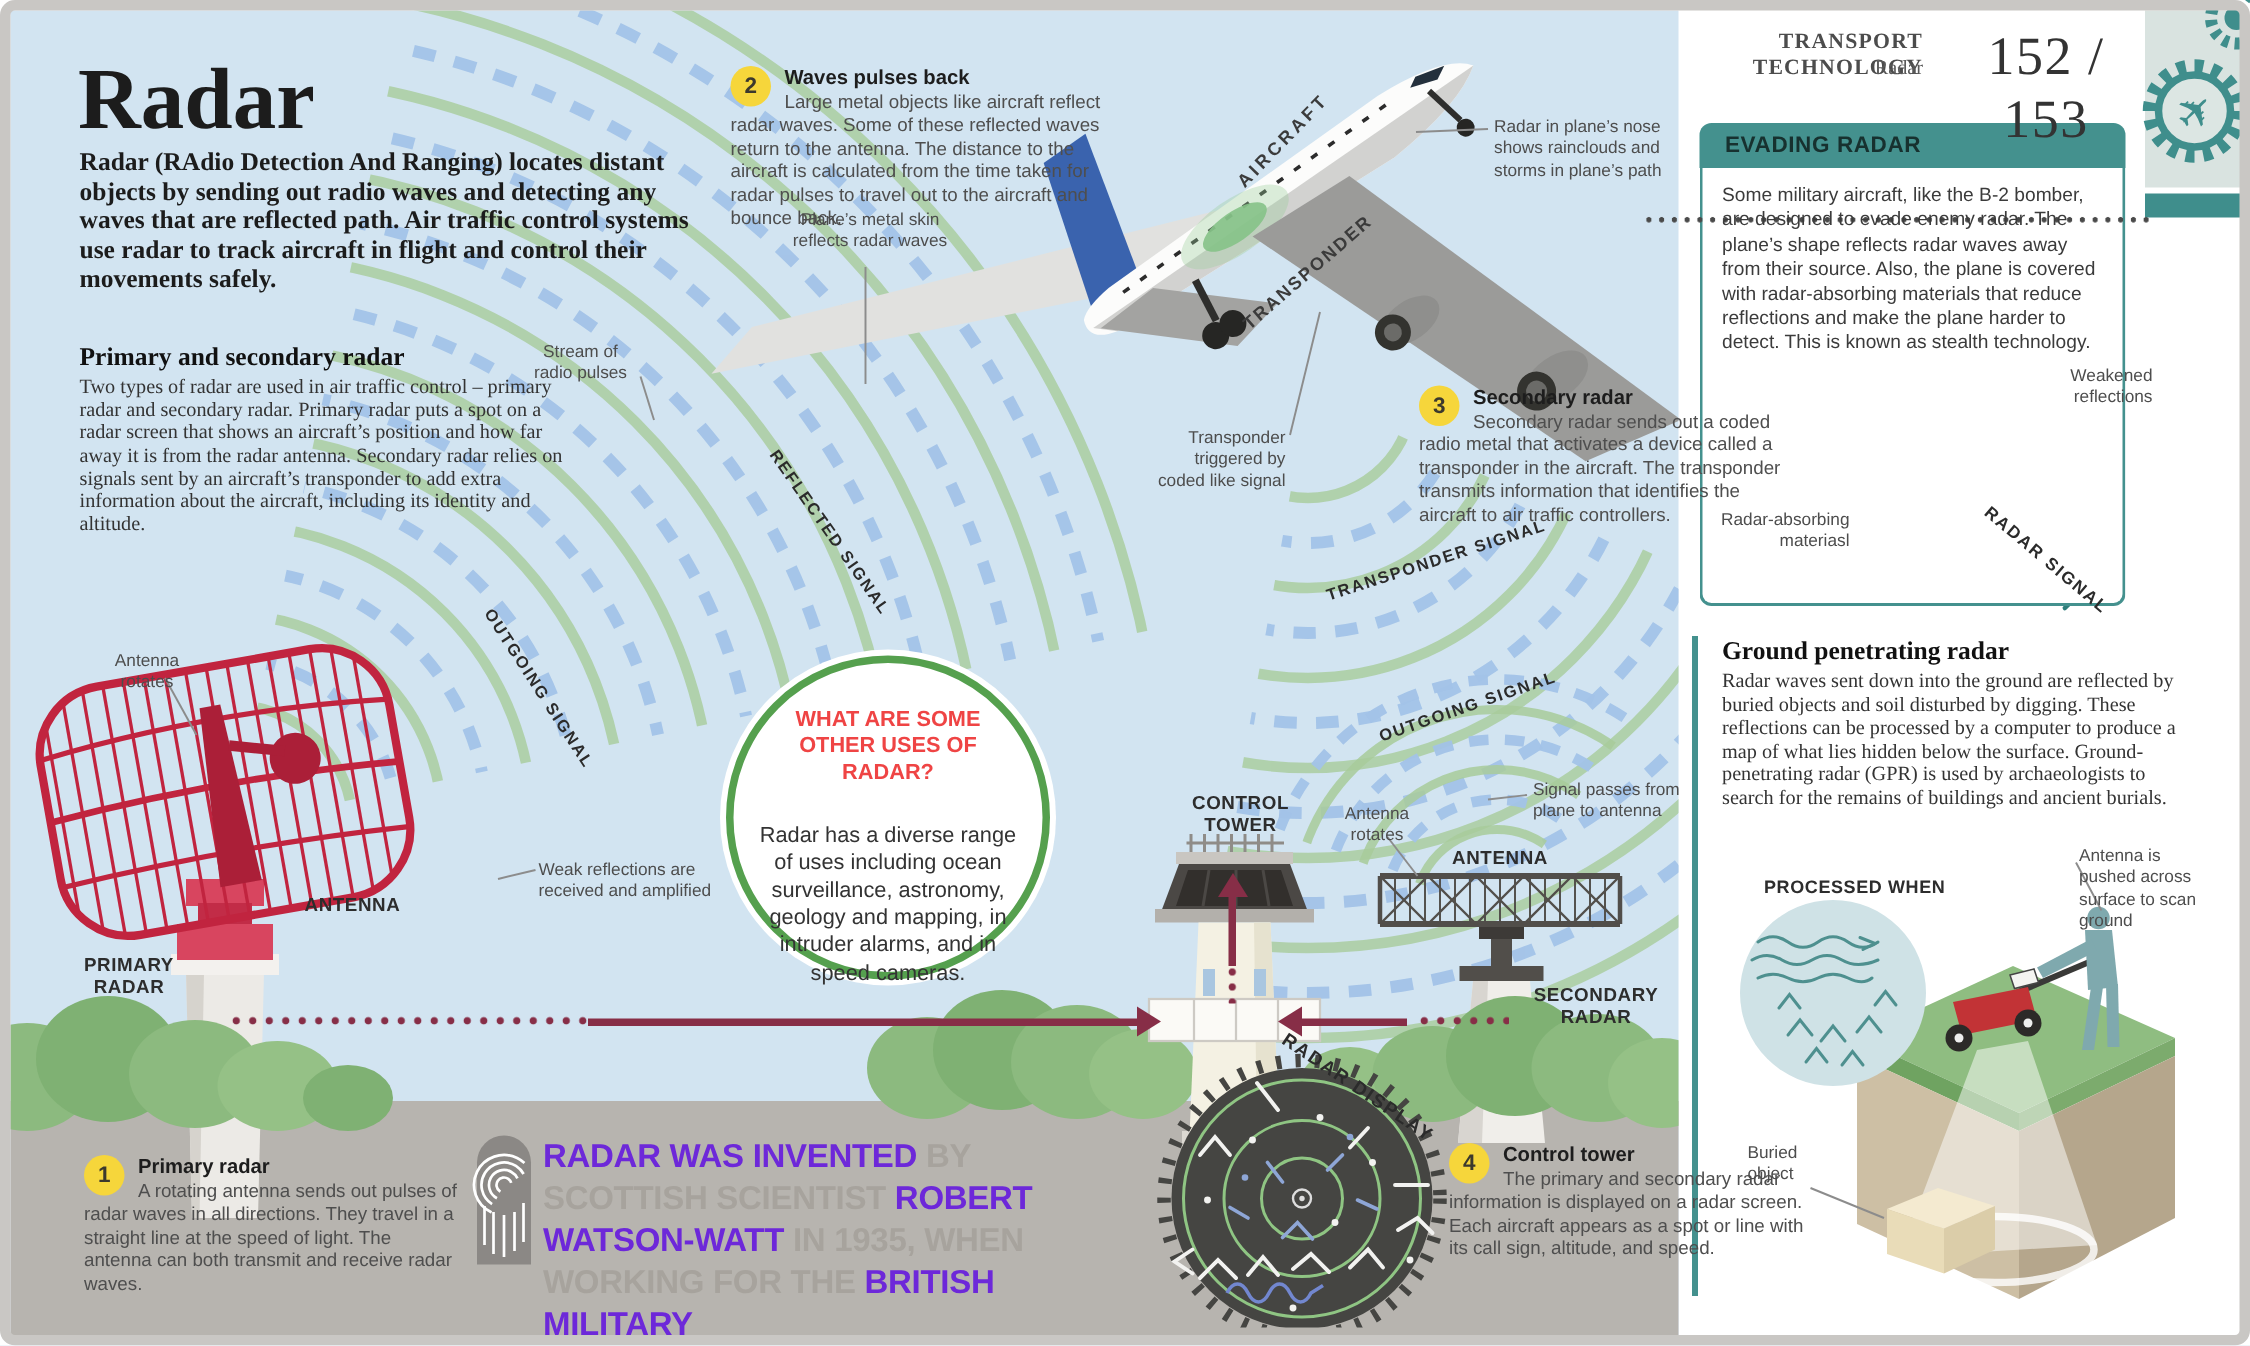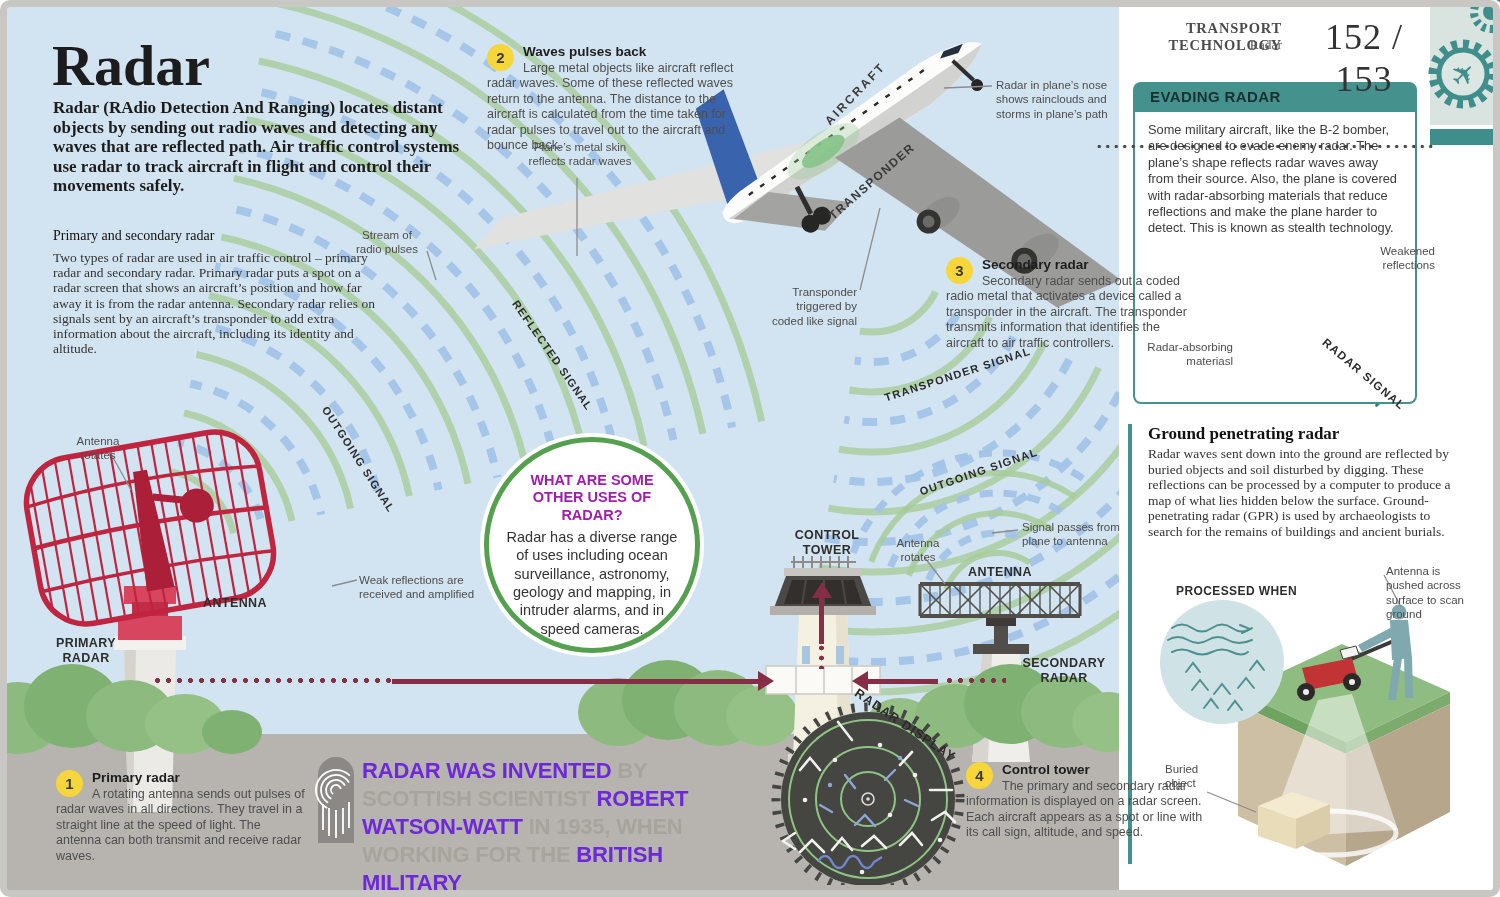--- a/index.html
+++ b/index.html
@@ -12,21 +12,21 @@
   .serif{font-family:"Liberation Serif",serif}
   .abs{position:absolute}
   .z3{z-index:3}
   .lbl{position:absolute;font:11.5px/1.24 "Liberation Sans",sans-serif;color:#4d4d4d;z-index:3}
   .cap{position:absolute;font:bold 12.5px/1.18 "Liberation Sans",sans-serif;color:#2d2d2d;letter-spacing:.4px;z-index:3}
   .sig{position:absolute;font:bold 11px "Liberation Sans",sans-serif;color:#2b2b2b;letter-spacing:1.3px;white-space:nowrap;transform-origin:0 0;z-index:3}
   .step{position:absolute;font:12.5px/1.24 "Liberation Sans",sans-serif;color:#4e4e4e;z-index:3}
   .step .num{float:left;width:27px;height:27px;border-radius:50%;background:#f6d63b;color:#3c392d;font:bold 15px/27px "Liberation Sans",sans-serif;text-align:center;margin:0 9px 4px 0}
   .step .t{font-weight:bold;font-size:13.5px;color:#1d1d1d}
   .callout{position:absolute;left:484px;top:437px;width:216px;height:216px;background:#fff;border:5px solid #55a04e;border-radius:50%;z-index:3;text-align:center;padding:30px 14px 0 14px;box-shadow:0 0 0 4px #fff}
-  .callout .h{font:bold 14.5px/1.2 "Liberation Sans",sans-serif;color:#a21caf;margin-bottom:4px}
+  .callout .h{font:bold 14.5px/1.2 "Liberation Sans",sans-serif;color:#ef4444;margin-bottom:24px}
   .callout .b{font:14.5px/1.26 "Liberation Sans",sans-serif;color:#333}
   .panel-head{position:absolute;left:1133px;top:82px;width:284px;height:30px;background:#44918e;border-radius:8px 8px 0 0;z-index:2;font:bold 15px/30px "Liberation Sans",sans-serif;color:#17312f;padding-left:17px;letter-spacing:.4px}
   .panel-body{position:absolute;left:1133px;top:112px;width:284px;height:292px;background:#fff;border:2px solid #44918e;border-top:none;border-radius:0 0 8px 8px;z-index:1}
   .panel-text{position:absolute;left:1148px;top:122px;width:256px;font:12.8px/1.28 "Liberation Sans",sans-serif;color:#3b3b3b;z-index:3}
   .gpr-rule{position:absolute;left:1128px;top:424px;width:4px;height:440px;background:#44918e;z-index:2}
   .quote{position:absolute;left:362px;top:757px;width:382px;font:bold 22px/28px "Liberation Sans",sans-serif;letter-spacing:-.2px;z-index:3}
   .q-d{color:#6d28d9}.q-l{color:#a7a39d}
   .dots-h{position:absolute;background-image:radial-gradient(circle,#872e47 2.2px,transparent 2.7px);background-size:11px 7px;height:7px;z-index:4}
   .dots-v{position:absolute;background-image:radial-gradient(circle,#872e47 2.2px,transparent 2.7px);background-size:7px 10px;width:7px;z-index:4}
   .sol-h{position:absolute;height:5px;background:#872e47;z-index:4}
@@ -433,21 +433,21 @@
     </g>
   </svg>
 
   <div class="abs serif z3" style="left:1082px;top:20px;width:200px;text-align:right;font-weight:bold;font-size:14.5px;letter-spacing:.8px;color:#4c4c4c">TRANSPORT TECHNOLOGY</div>
   <div class="abs serif z3" style="left:1082px;top:37px;width:200px;text-align:right;font-size:13.5px;color:#5a5a5a">Radar</div>
   <div class="abs serif z3" style="left:1298px;top:16px;width:132px;text-align:center;font-size:36px;color:#333;letter-spacing:1px">152 / 153</div>
   <div class="hdr-dots"></div>
 
   <div class="abs serif z3" style="left:52px;top:32px;font-size:58px;font-weight:bold;color:#1c1c1c">Radar</div>
   <div class="abs serif z3" style="left:53px;top:98px;width:432px;font-size:17px;line-height:19.5px;font-weight:600;color:#1c1c1c">Radar (RAdio Detection And Ranging) locates distant objects by sending out radio waves and detecting any waves that are reflected path. Air traffic control systems use radar to track aircraft in flight and control their movements safely.</div>
-  <div class="abs serif z3" style="left:53px;top:228px;font-size:14px;font-weight:normal;color:#111">Primary and secondary radar</div>
+  <div class="abs serif z3" style="left:53px;top:228px;font-size:17px;font-weight:bold;color:#111">Primary and secondary radar</div>
   <div class="abs serif z3" style="left:53px;top:250px;width:338px;font-size:13.5px;line-height:15.2px;color:#333">Two types of radar are used in air traffic control – primary radar and secondary radar. Primary radar puts a spot on a radar screen that shows an aircraft’s position and how far away it is from the radar antenna. Secondary radar relies on signals sent by an aircraft’s transponder to add extra information about the aircraft, including its identity and altitude.</div>
 
   <div class="step" style="left:487px;top:44px;width:258px">
     <span class="num">2</span>
     <span class="t">Waves pulses back</span><br>
     <span>Large metal objects like aircraft reflect radar waves. Some of these reflected waves return to the antenna. The distance to the aircraft is calculated from the time taken for radar pulses to travel out to the aircraft and bounce back.</span>
   </div>
   <div class="step" style="left:946px;top:257px;width:244px">
     <span class="num">3</span>
     <span class="t">Secondary radar</span><br>

